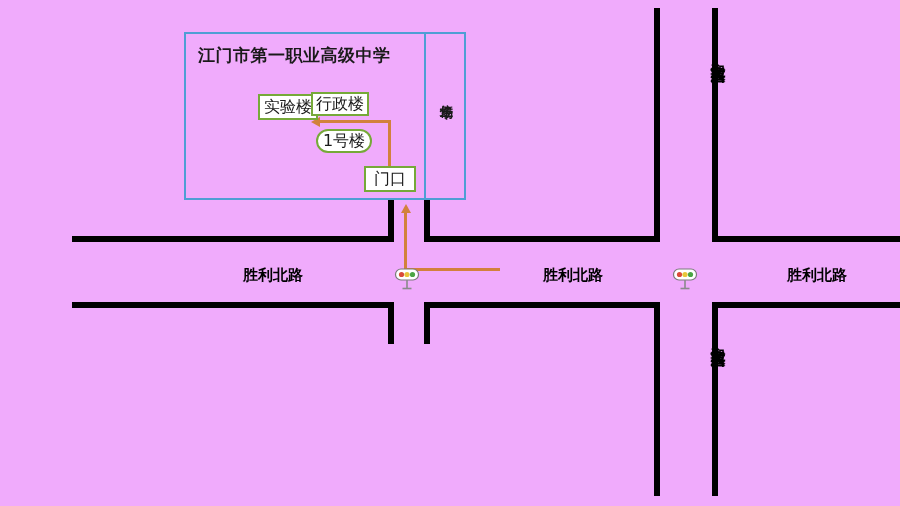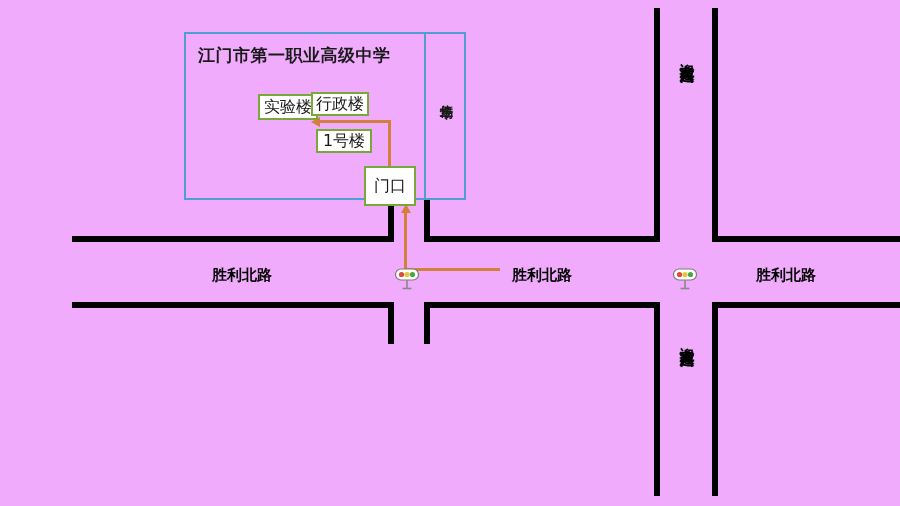--- a/index.html
+++ b/index.html
@@ -62,20 +62,21 @@
   }
 
   
   .road-label {
     position: absolute;
     font-family: "DejaVu Sans", "Liberation Sans", sans-serif;
     font-size: 15px;
     font-weight: 600;
     color: #000000;
     white-space: nowrap;
+    margin-left: 31px;
   }
   .road-label.vertical {
     writing-mode: vertical-rl;
     text-orientation: upright;
     letter-spacing: 2px;
   }
 
   
   .parking-label {
     position: absolute;
@@ -167,25 +168,25 @@
   <div class="route-arrow-up" style="left:401px; top:204px;"></div>
 
   <div class="poi-box" style="left:258px; top:94px; width:60px; height:26px;">
     <span>实验楼</span>
   </div>
 
   <div class="poi-box" style="left:311px; top:92px; width:58px; height:24px;">
     <span>行政楼</span>
   </div>
 
-  <div class="poi-box" style="left:316px; top:129px; width:56px; height:24px;">
+  <div class="poi-box" style="left:316px; top:129px; width:56px; height:24px;border-radius:12px;">
     <span>1号楼</span>
   </div>
 
-  <div class="poi-box" style="left:364px; top:166px; width:52px; height:40px;">
+  <div class="poi-box" style="left:364px; top:166px; width:52px; height:26px;">
     <span>门口</span>
   </div>
 
 
 
   <div class="road-label" style="left:212px; top:266px;">胜利北路</div>
 
   <div class="road-label" style="left:512px; top:266px;">胜利北路</div>
 
   <div class="road-label" style="left:756px; top:266px;">胜利北路</div>

